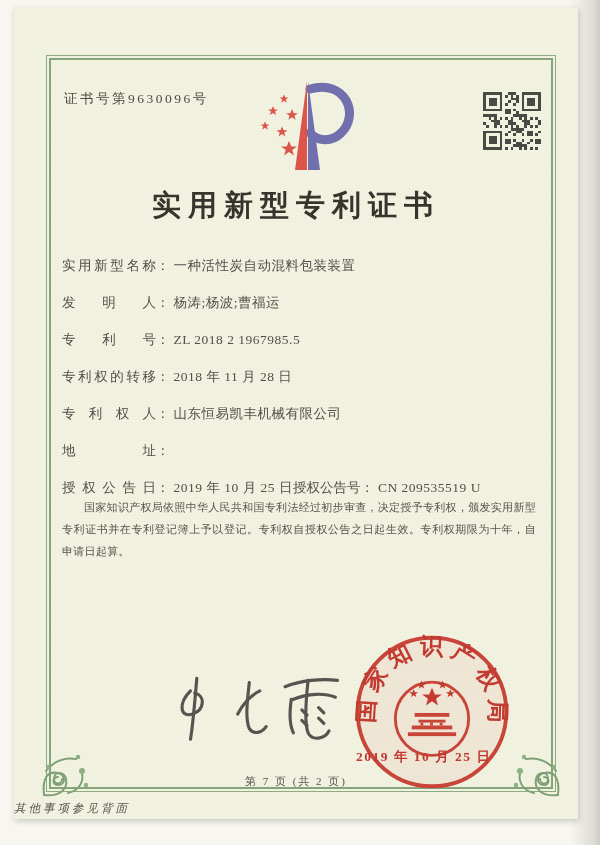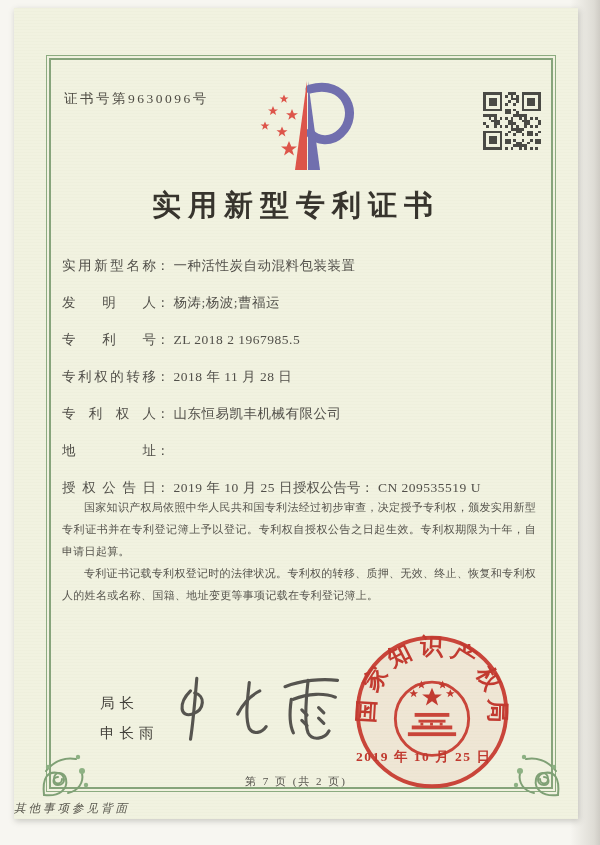--- a/index.html
+++ b/index.html
@@ -280,27 +280,22 @@
         <span class="grant-col2">
           <span>授权公告号</span>
             <span class="colon">：</span>
           <span class="fvalue">CN 209535519 U</span>
         </span>
       </div>
     </div>
 
     <div class="paras">
       <p>国家知识产权局依照中华人民共和国专利法经过初步审查，决定授予专利权，颁发实用新型专利证书并在专利登记簿上予以登记。专利权自授权公告之日起生效。专利权期限为十年，自申请日起算。</p>
-      <p>专利证书记载专利权登记时的法律状况。专利权的转移、质押、无效、终止、恢复和专利权人的姓名或名称、国籍、地址变更等事项记载在专利登记簿上。</p>
     </div>
 
-    <div class="sig-block">
-      <div>局长</div>
-      <div>申长雨</div>
-    </div>
 
     <svg class="sig-script" viewBox="0 0 200 80">
       <g fill="none" stroke="#413f3c" stroke-width="3" stroke-linecap="round" opacity="0.88">
         <path d="M 30,18 C 18,30 20,44 32,40 C 44,36 44,22 34,20"></path>
         <path d="M 36,6 C 34,30 32,52 30,64"></path>
         <path d="M 75,40 C 80,30 88,22 96,18"></path>
         <path d="M 86,10 C 84,28 82,44 86,54 C 90,60 98,58 102,52"></path>
         <path d="M 120,14 C 135,8 155,6 170,8"></path>
         <path d="M 142,8 C 140,26 138,48 142,58 C 146,66 158,64 162,56"></path>
         <path d="M 126,26 C 124,40 124,50 128,58"></path>

